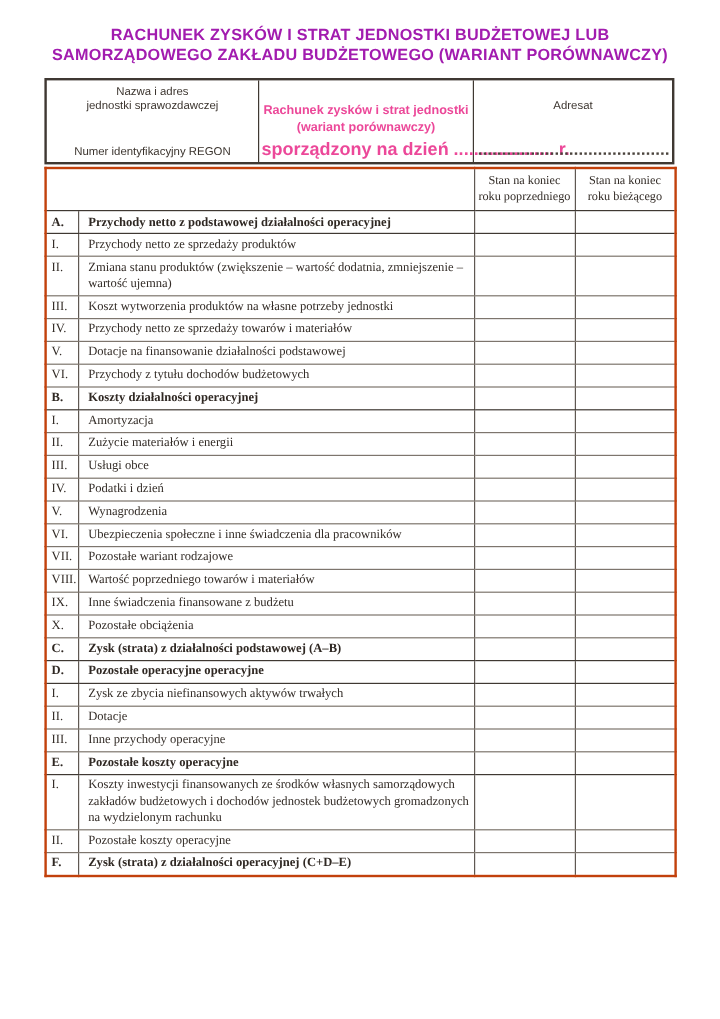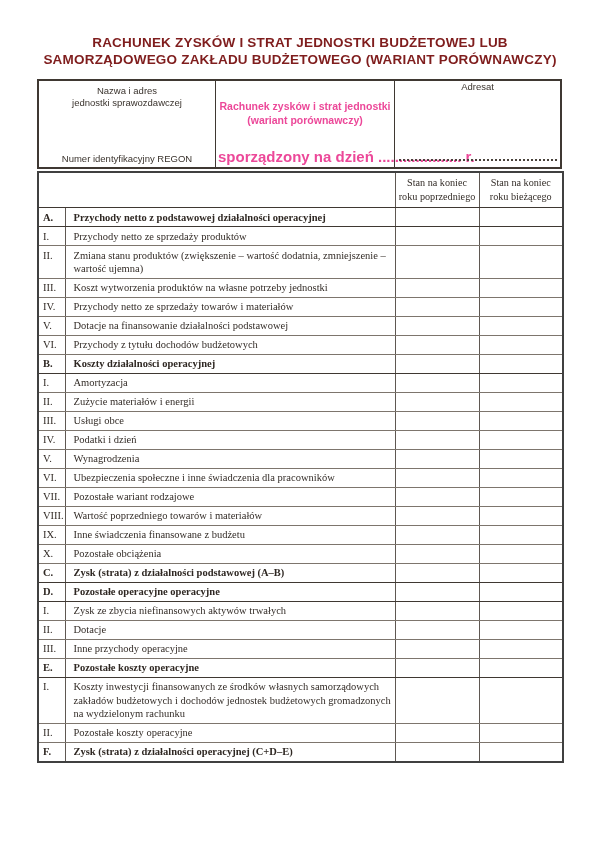--- a/index.html
+++ b/index.html
@@ -7,34 +7,34 @@
   body {
     width: 600px; height: 849px;
     background: #ffffff;
     font-family: "Liberation Serif", serif;
     color: #332c27;
   }
   .page { position: relative; width: 600px; height: 849px; overflow: hidden; }
 
   
   .doc-title {
-    padding-top: 34px;
+    padding-top: 20px;
     text-align: center;
     font-family: "Liberation Sans", sans-serif;
     font-weight: bold;
     font-size: 13.5px;
     line-height: 17px;
-    color: #7f1d1d;
+    color: #a21caf;
     letter-spacing: 0.2px;
   }
 
   
   .header-table {
     margin: 11px 37px 0 37px;
-    width: 525px; height: 90px;
+    width: 525px; height: 72px;
     border: 2px solid #3f3832;
     display: flex;
     font-family: "Liberation Sans", sans-serif;
     color: #3a332d;
   }
   .hcell { position: relative; }
   .hcell.left {
     width: 176px;
     display: flex; flex-direction: column; justify-content: space-between;
     text-align: center;
@@ -59,36 +59,36 @@
     padding: 0 1px 2px 2px;
     font-size: 15px;
     white-space: nowrap;
     text-align: left;
   }
   .hcell.right {
     flex: 1;
     display: flex; flex-direction: column; justify-content: space-between;
     text-align: center;
     font-size: 9.5px;
-    padding-top: 0;
+    padding-top: 16px;
   }
   .dotted-line {
     height: 0;
     margin: 0 3px 6px 4px;
     border-bottom: 2px dotted #4a433c;
   }
   .pre-line { white-space: pre-line; }
 
   
   table.main-table {
     margin: 2px 59px 0 37px;
     width: 525px;
     border-collapse: collapse;
     table-layout: fixed;
-    border: 2px solid #404040;
+    border: 2px solid #c2410c;
     font-size: 10.5px;
   }
   col.c-num { width: 27px; }
   col.c-desc { width: 330px; }
   col.c-val1 { width: 84px; }
   col.c-val2 { width: 84px; }
 
   .main-table th, .main-table td {
     border-left: 1px solid #5f5852;
     border-right: 1px solid #5f5852;

